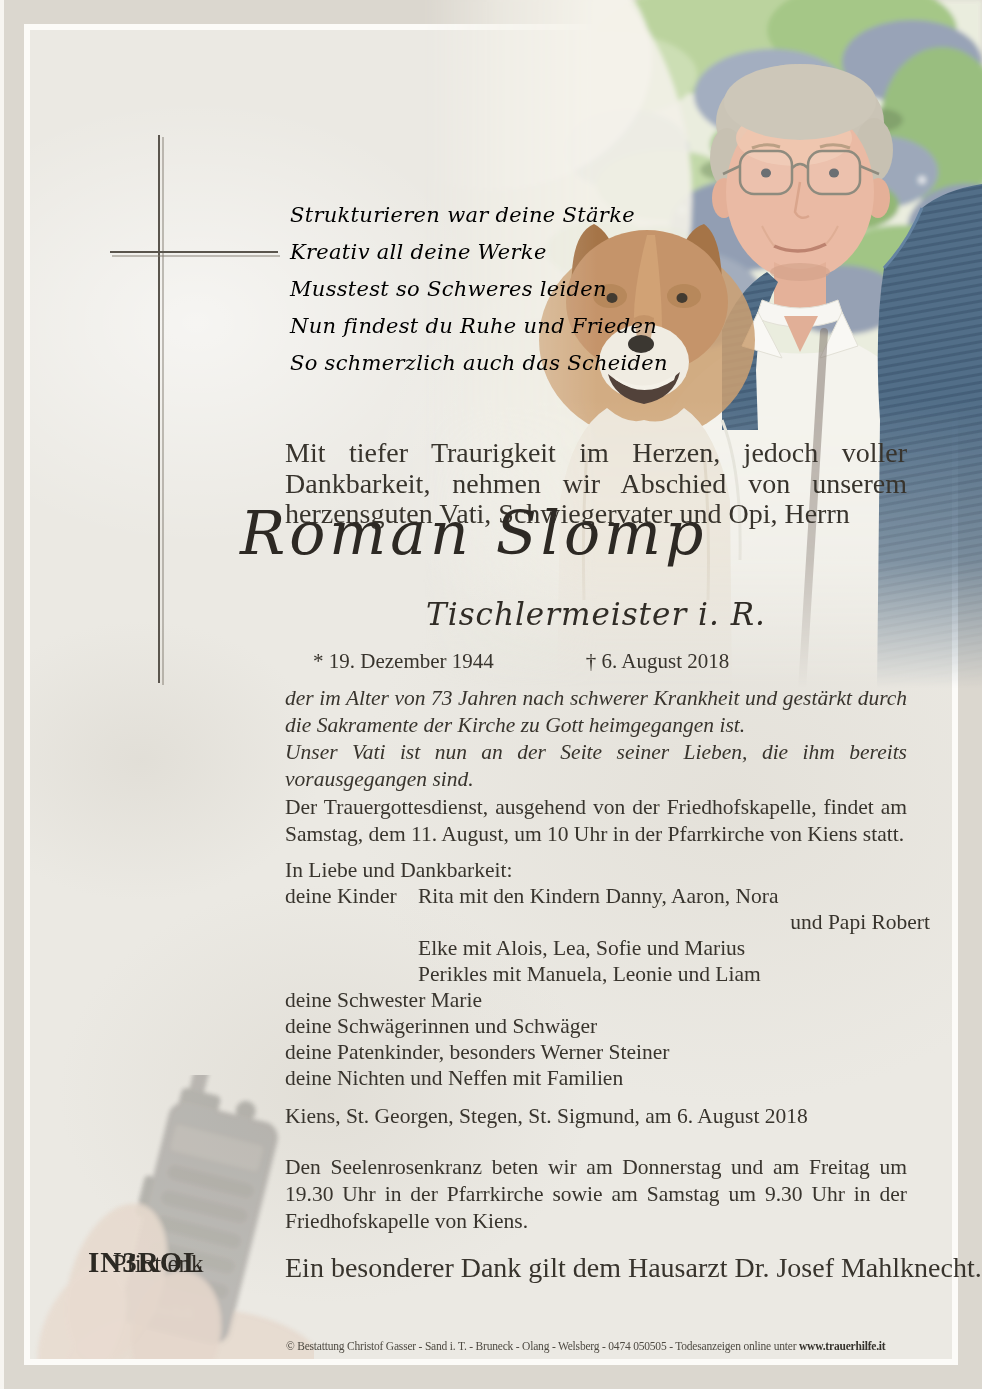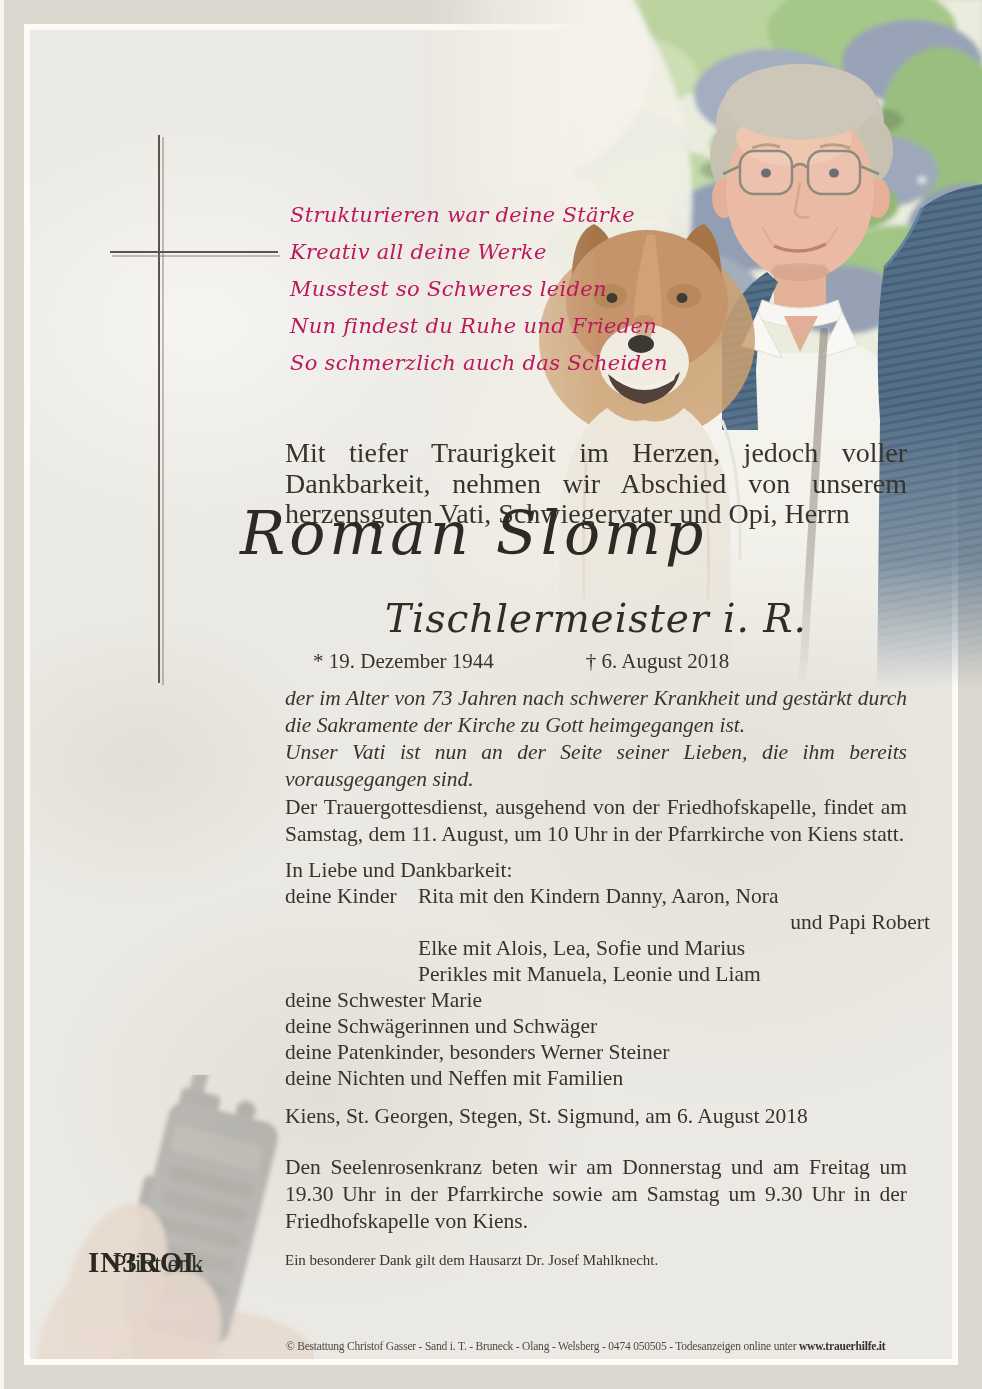--- a/index.html
+++ b/index.html
@@ -19,37 +19,37 @@
       radial-gradient(ellipse 380px 300px at 32% 80%, rgba(216,212,203,.5), rgba(216,212,203,0) 70%),
       radial-gradient(ellipse 300px 260px at 60% 32%, rgba(255,255,255,.4), rgba(255,255,255,0) 70%),
       radial-gradient(ellipse 260px 200px at 12% 55%, rgba(214,210,201,.45), rgba(214,210,201,0) 70%);
     z-index:1;
   }
   .photo{position:absolute;left:422px;top:0;width:560px;height:690px;z-index:3;}
   .radio{position:absolute;left:24px;top:1075px;width:290px;height:284px;z-index:2;}
   .cross-v{position:absolute;left:158px;top:135px;width:2px;height:548px;background:#5a554d;box-shadow:4px 2px 0 rgba(125,118,106,.45);z-index:4;}
   .cross-h{position:absolute;left:110px;top:251px;width:168px;height:2px;background:#5a554d;box-shadow:2px 4px 0 rgba(125,118,106,.45);z-index:4;}
   .txt{position:absolute;z-index:5;}
-  .poem{left:290px;top:197px;font-family:"DejaVu Serif",serif;font-style:italic;font-size:21px;line-height:37px;color:#be185d;letter-spacing:.3px;}
+  .poem{left:290px;top:197px;font-family:"DejaVu Serif",serif;font-style:italic;font-size:21px;line-height:37px;color:#000000;letter-spacing:.3px;}
   .intro{left:285px;top:438px;width:622px;font-size:28px;line-height:30.5px;text-align:justify;hyphens:auto;}
   .name{left:240px;top:498px;width:680px;text-align:left;font-family:"DejaVu Serif",serif;font-style:italic;font-size:60px;letter-spacing:4px;color:#2d2924;}
-  .dtitle{left:285px;top:596px;width:622px;text-align:center;font-family:"DejaVu Serif",serif;font-style:italic;font-size:39px;letter-spacing:1px;color:#302c26;}
+  .dtitle{left:285px;top:596px;width:622px;text-align:center;font-family:"DejaVu Serif",serif;font-style:italic;font-size:31px;letter-spacing:1px;color:#302c26;}
   .dates{left:285px;top:649px;width:622px;display:flex;gap:92px;font-size:21px;padding-left:28px;box-sizing:border-box;}
   .block{width:622px;font-size:21.5px;line-height:27px;text-align:justify;hyphens:auto;}
   .block p{margin:0;}
   .p1{left:285px;top:685px;font-style:italic;}
   .p2{left:285px;top:794px;}
   .mourners{left:285px;top:857px;width:645px;font-size:21.5px;line-height:26px;}
   .m-row{display:flex;}
   .m-label{width:133px;flex:none;}
   .ind{padding-left:133px;}
   .ind2{padding-left:303px;text-align:right;}
   .location{left:285px;top:1104px;font-size:21.5px;}
   .rosary{left:285px;top:1154px;}
-  .thanks{left:285px;top:1252px;font-size:15px;}
+  .thanks{left:285px;top:1252px;font-size:28px;}
   .pfiot{left:88px;top:1206px;width:140px;text-align:center;font-size:25px;color:#2e2a24;margin-top:44px;}
   .callsign{left:88px;top:1246px;width:140px;font-size:29px;font-weight:bold;letter-spacing:1px;color:#2c2923;}
   .footer{left:286px;top:1340px;font-size:11.5px;letter-spacing:-.2px;white-space:nowrap;color:#4e4a42;}
   .footer b{color:#35322c;}
 </style>
 </head>
 <body>
 
 <div class="edge-left"></div>
 <div class="paper"></div>

